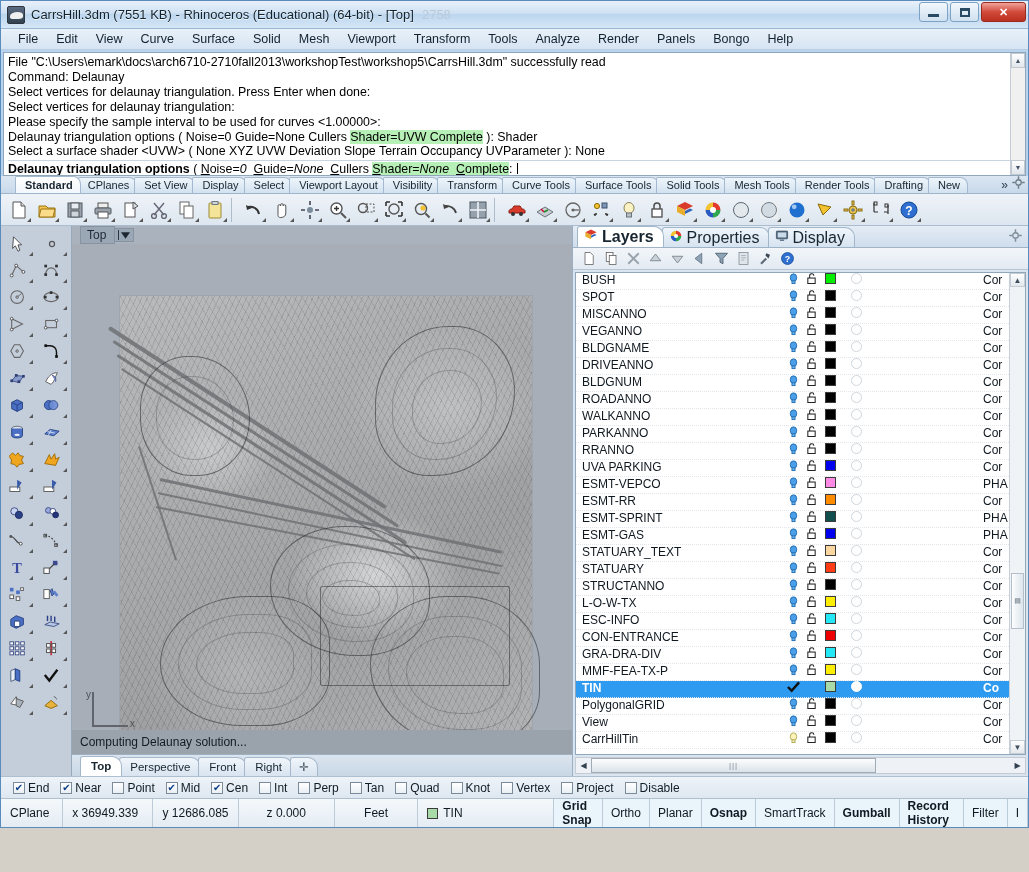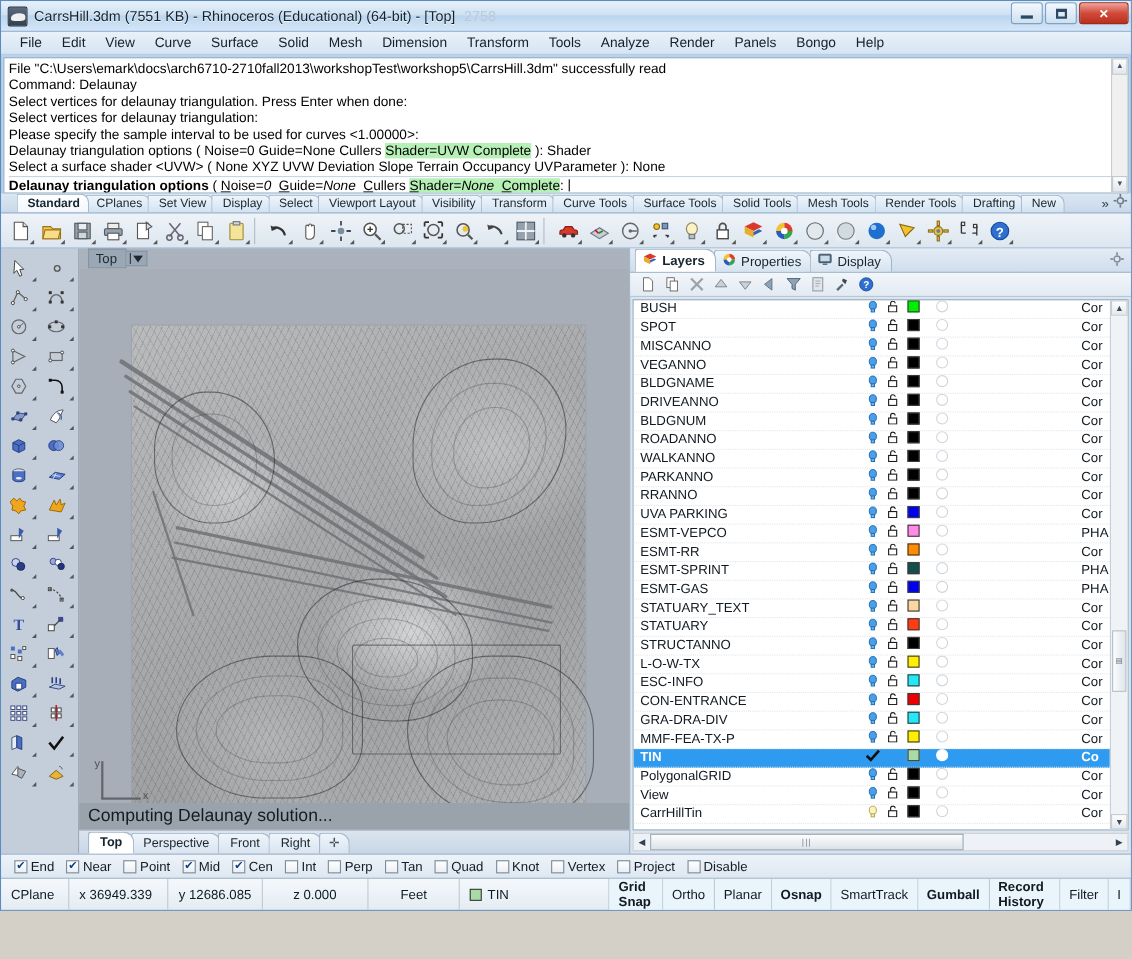--- a/index.html
+++ b/index.html
@@ -183,21 +183,21 @@
     border-radius:48% 52% 44% 56%;
     background:transparent;
   }
   .terrain .contour.thin { border-color: rgba(70,72,76,.33); border-width:1px; }
   .vp-axis { position:absolute; left:12px; bottom:22px; width:52px; height:40px; }
   .vp-axis .ax { position:absolute; background:#61656b; }
   .vp-axis .lab { position:absolute; font-size:10px; color:#4e5257; }
   .vp-status {
     position:absolute; left:0; bottom:0; height:24px; width:100%;
     display:flex; align-items:center; padding-left:8px;
-    background:#9aa2ac; color:#131b22; font-size:16px;
+    background:#9aa2ac; color:#131b22; font-size:12px;
   }
   .vp-tabs {
     flex:0 0 22px; display:flex; align-items:flex-end; gap:0;
     background:linear-gradient(to bottom,#dbe5ef,#c8d6e5);
     padding-left:8px; border-top:1px solid #9fb0c1;
   }
   .vp-tab {
     font-size:11.5px; padding:2px 10px 2px 10px; height:19px; line-height:15px;
     background:linear-gradient(to bottom,#f0f5fa,#d8e4f0);
     border:1px solid #a5b8cb; border-bottom:none;
@@ -211,21 +211,21 @@
     flex:0 0 456px; display:flex; flex-direction:column;
     background:#dbe5f0; border-left:1px solid #9aafc4; min-width:0;
   }
   .rp-tabs {
     flex:0 0 22px; display:flex; align-items:flex-end; position:relative;
     background:linear-gradient(to bottom,#e4ecf5,#cfdded); padding-left:4px;
     border-bottom:1px solid #9fb3c7;
   }
   .rp-tab {
     display:flex; align-items:center; gap:4px;
-    font-size:12px; padding:2px 9px 2px 6px; height:20px;
+    font-size:16px; padding:2px 9px 2px 6px; height:20px;
     background:linear-gradient(to bottom,#eff5fb,#d6e3f0);
     border:1px solid #a2b6ca; border-bottom:none;
     border-radius:3px 10px 0 0; margin-right:-2px; color:#16252f;
   }
   .rp-tab.active { background:#fff; font-weight:600; z-index:4; height:21px; }
   .rp-tabs .gear { position:absolute; right:6px; top:3px; }
   .rp-toolrow {
     flex:0 0 22px; display:flex; align-items:center; gap:2px;
     background:linear-gradient(to bottom,#f2f6fa,#e3eaf2); padding-left:6px;
     border-bottom:1px solid #b6c6d6;
@@ -332,21 +332,21 @@
   </div>
 
   <div class="menubar" id="menubar">
       <div class="menuitem">File</div>
       <div class="menuitem">Edit</div>
       <div class="menuitem">View</div>
       <div class="menuitem">Curve</div>
       <div class="menuitem">Surface</div>
       <div class="menuitem">Solid</div>
       <div class="menuitem">Mesh</div>
-      <div class="menuitem">Dimension</div>
+      <div class="menuitem">Viewport</div>
       <div class="menuitem">Transform</div>
       <div class="menuitem">Tools</div>
       <div class="menuitem">Analyze</div>
       <div class="menuitem">Render</div>
       <div class="menuitem">Panels</div>
       <div class="menuitem">Bongo</div>
       <div class="menuitem">Help</div>
     </div>
 
   <div class="cmdwrap">

